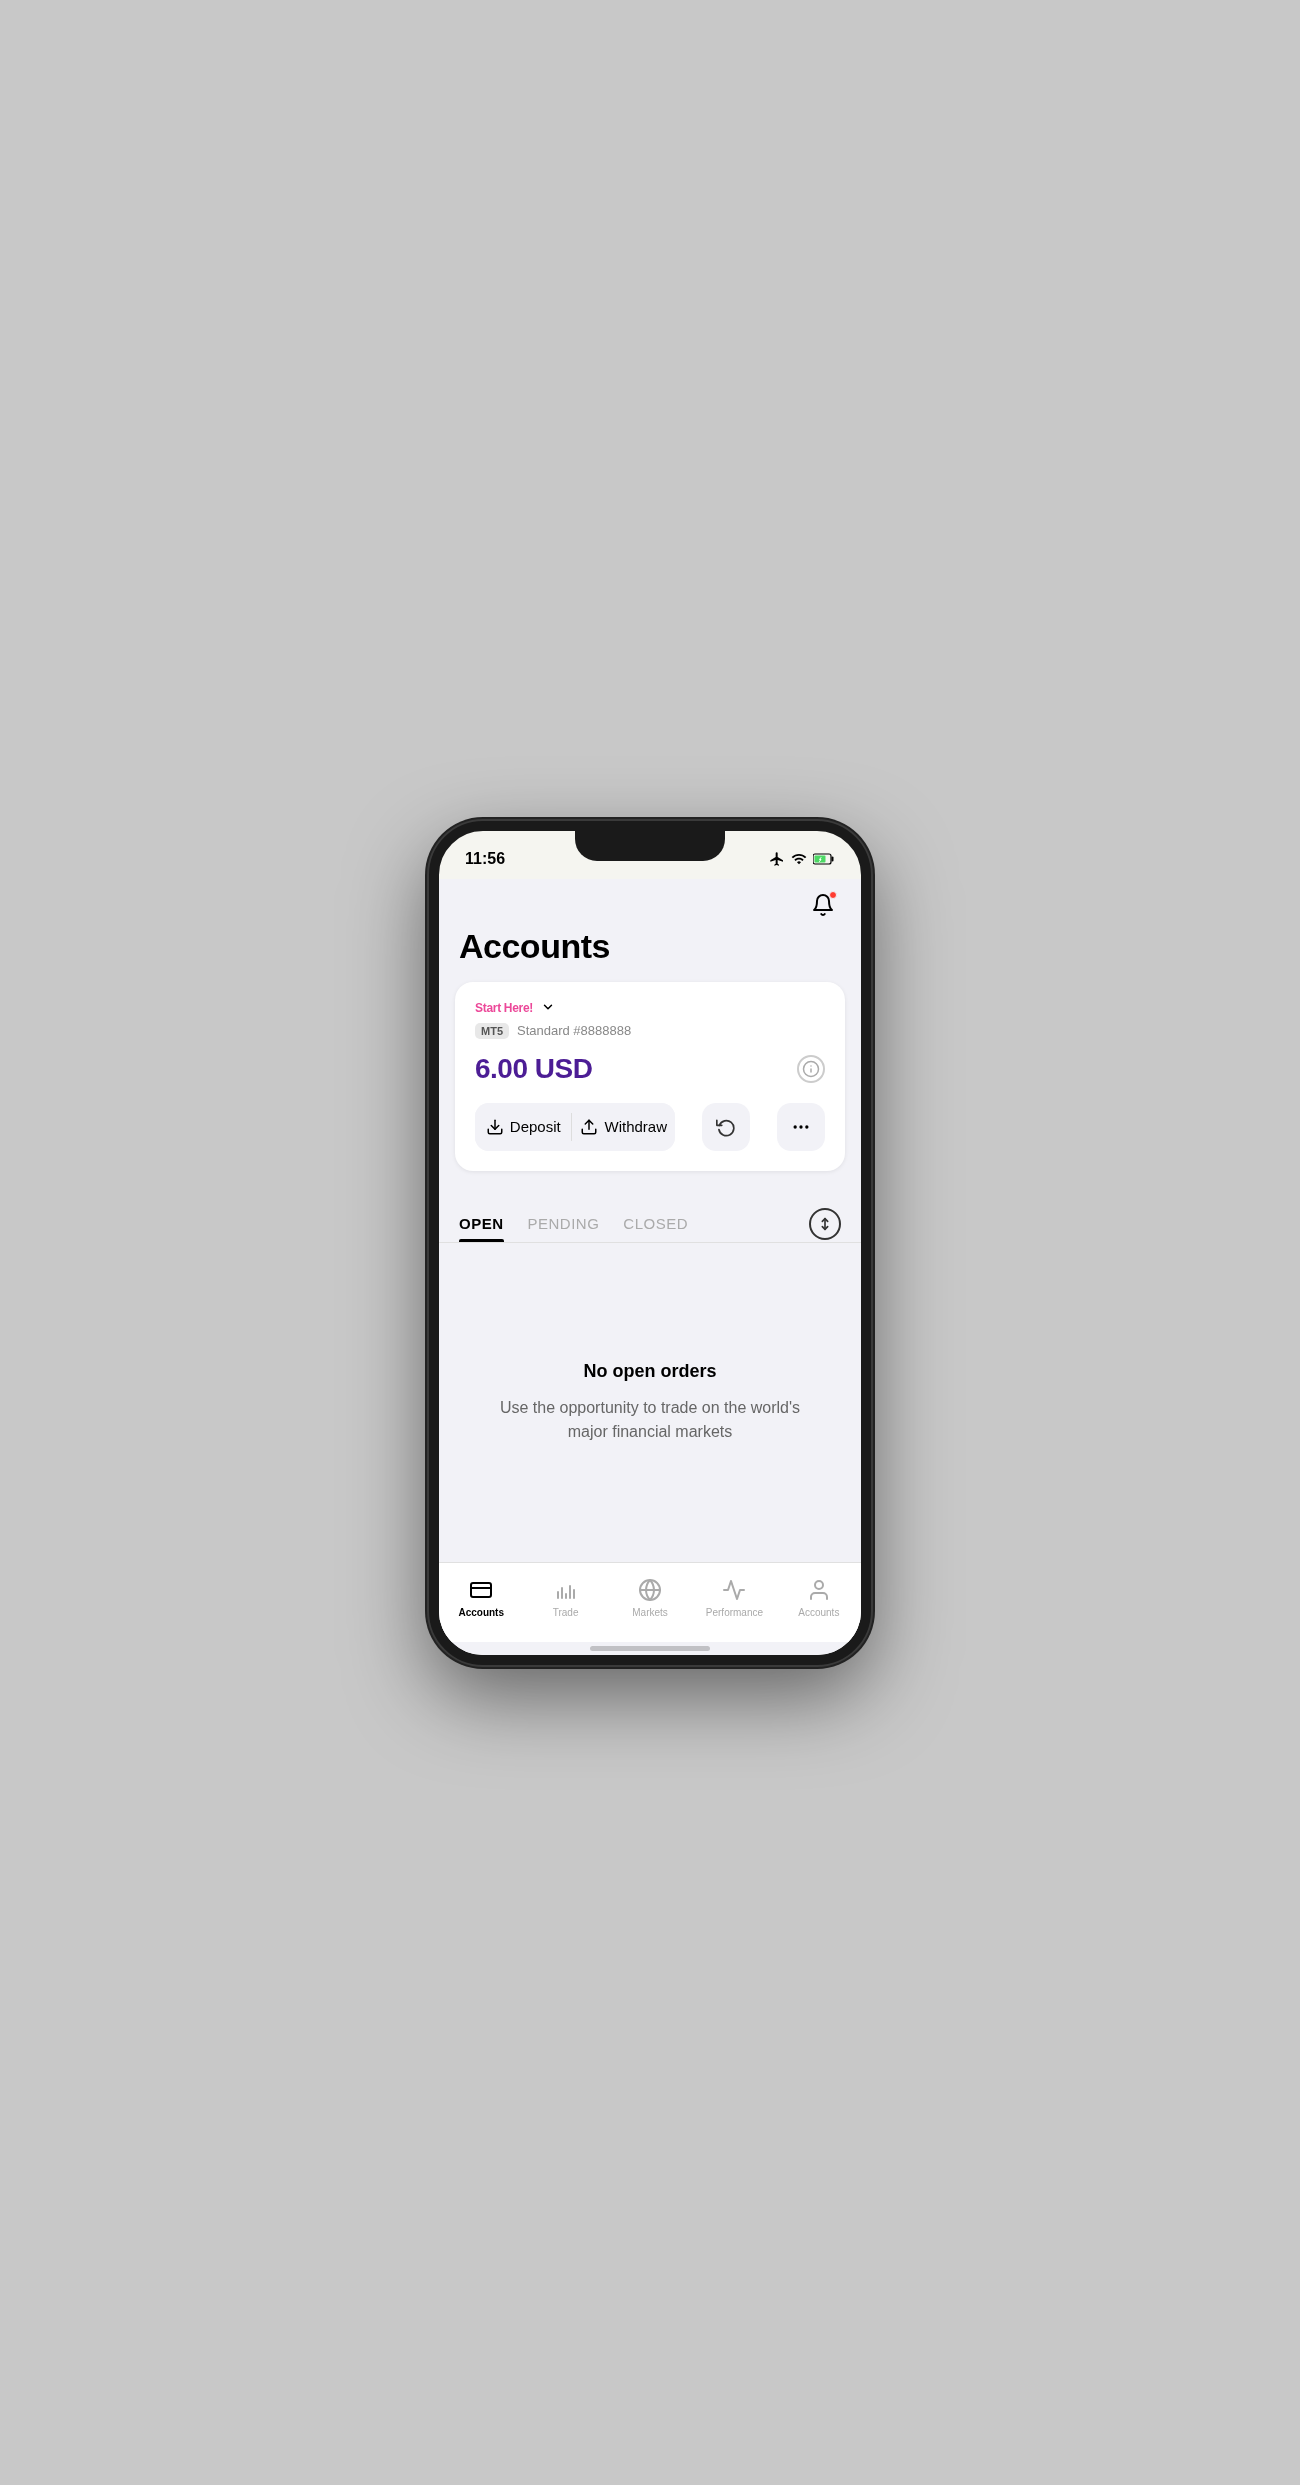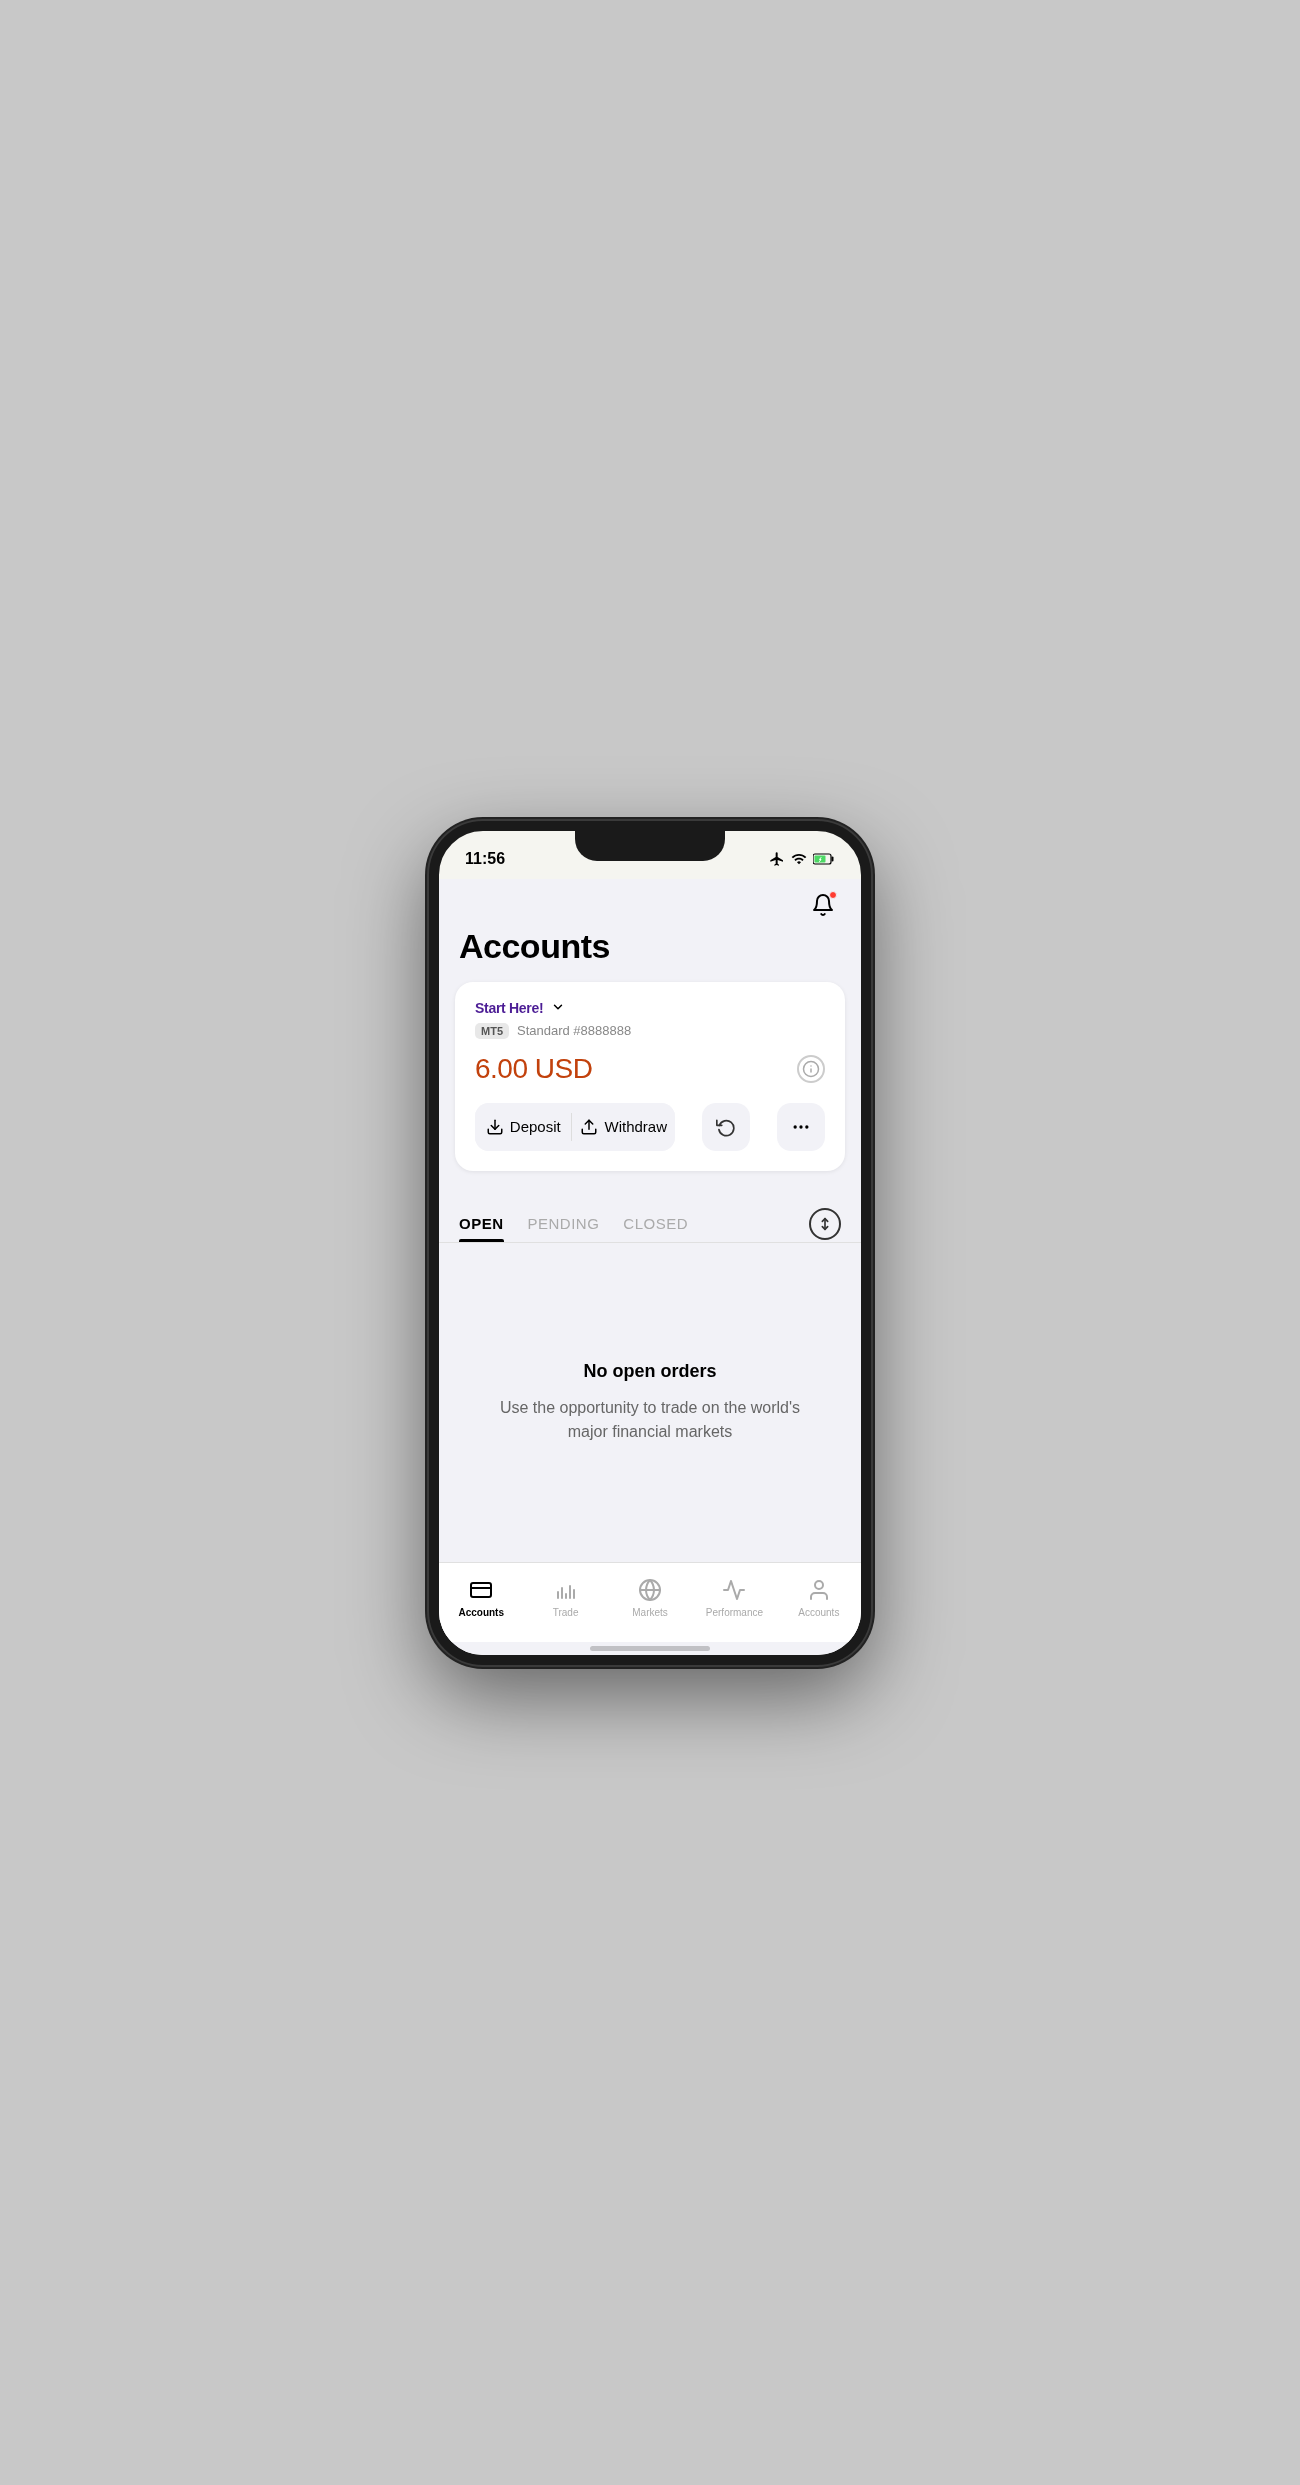--- a/index.html
+++ b/index.html
@@ -126,23 +126,23 @@
     }
 
     .account-name-row {
       display: flex;
       align-items: center;
       gap: 8px;
       margin-bottom: 6px;
     }
 
     .account-name {
-      font-size: 14px;
+      font-size: 12px;
       font-weight: 600;
-      color: #4c1d95;
+      color: #ec4899;
       letter-spacing: -0.3px;
     }
 
     .chevron-icon {
       color: #000;
       font-size: 14px;
     }
 
     .account-meta {
       display: flex;
@@ -167,22 +167,22 @@
 
     .balance-row {
       display: flex;
       align-items: center;
       justify-content: space-between;
       margin-bottom: 18px;
     }
 
     .balance-amount {
       font-size: 28px;
-      font-weight: 400;
-      color: #c2410c;
+      font-weight: 700;
+      color: #4c1d95;
       letter-spacing: -0.5px;
     }
 
     .info-icon {
       width: 28px;
       height: 28px;
       border: 2px solid #ccc;
       border-radius: 50%;
       display: flex;
       align-items: center;

